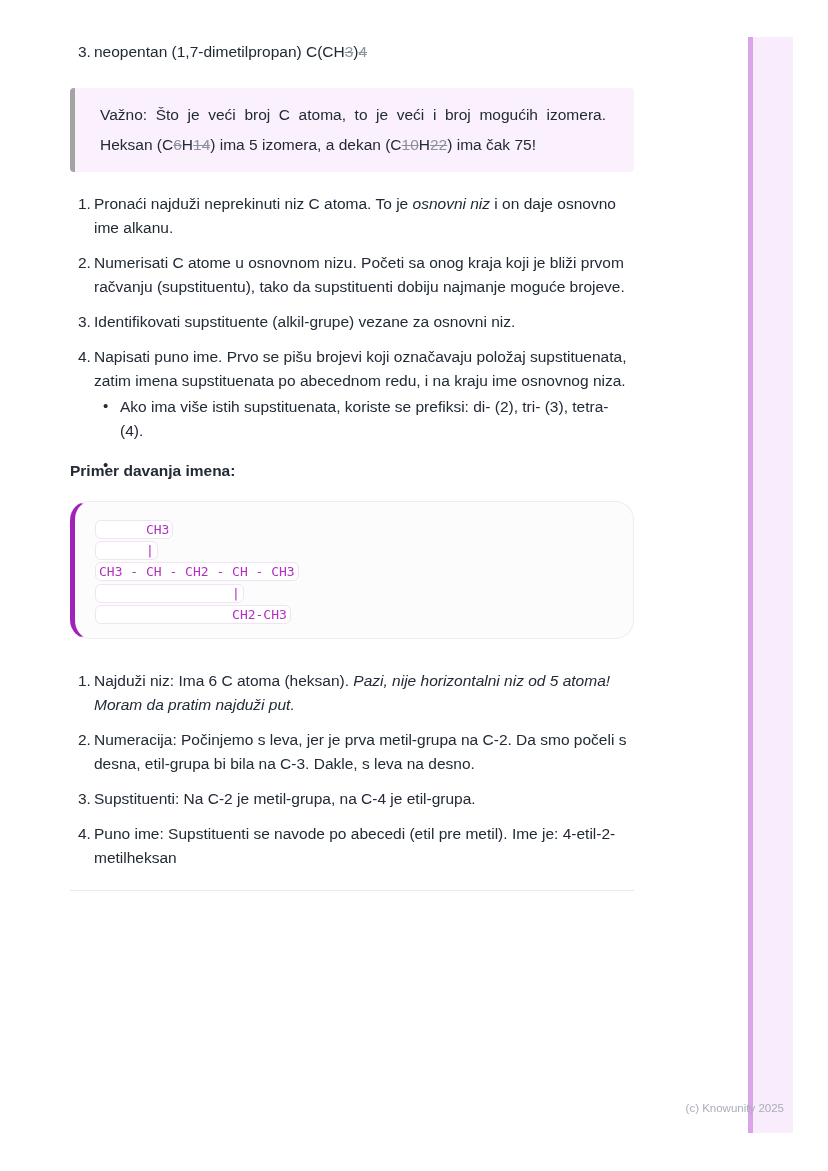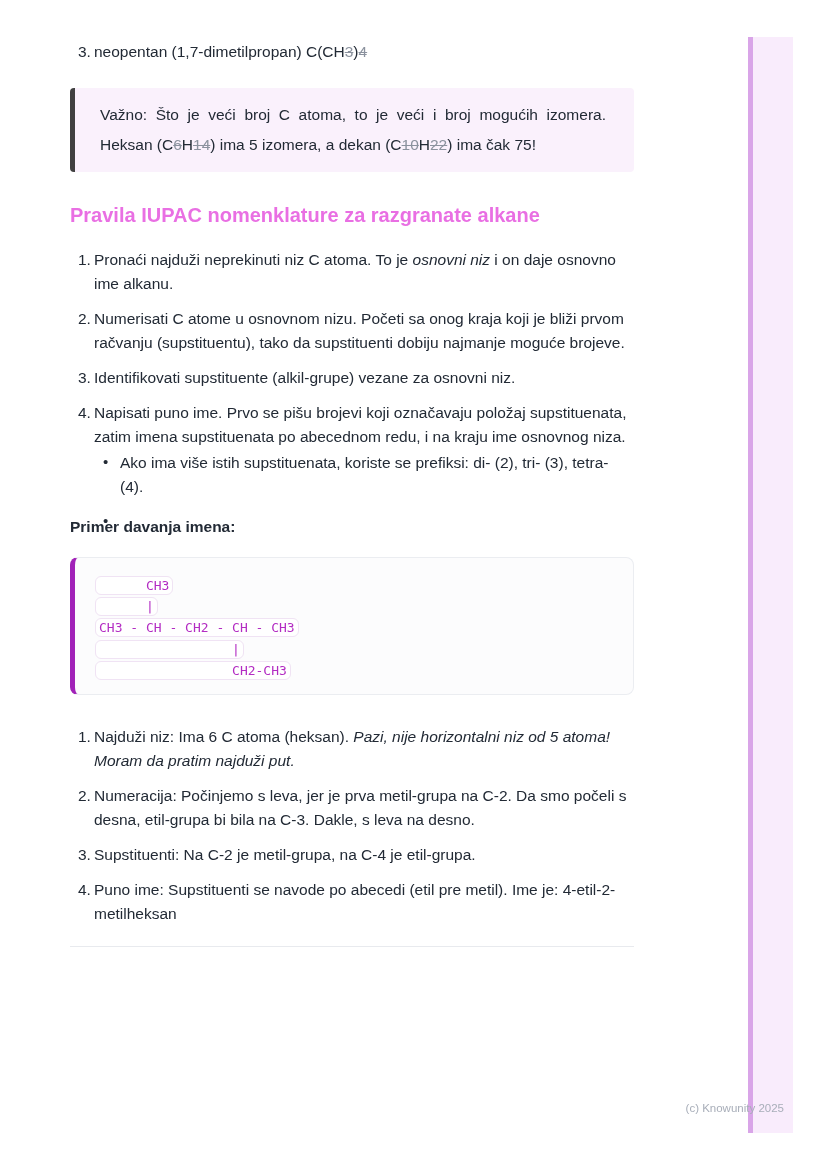--- a/index.html
+++ b/index.html
@@ -38,39 +38,39 @@
   .ul{margin-top:2px;}
   .bli{position:relative;padding-left:26px;margin-bottom:11px;}
   .bli .dot{position:absolute;left:9px;top:-1px;font-size:15px;}
   
   .intro{position:relative;padding-left:24px;}
   .intro .num{position:absolute;left:8px;top:0;}
   
   .callout{
     margin-top:24px;
     background:#faf1fc;
-    border-left:5px solid #404040;
+    border-left:5px solid #a3a3a3;
     border-radius:4px;
     padding:12px 28px 12px 25px;
     line-height:30px;
     text-align:justify;
   }
   
   .h2{margin-top:30px;font-size:20px;line-height:26px;font-weight:700;color:#e96fe3;}
   .h1{margin-top:24px;font-size:24px;line-height:30px;font-weight:700;color:#d66ef2;}
   .rules{margin-top:20px;}
   .steps{margin-top:30px;}
   .example-label{margin-top:16px;font-weight:700;}
   
   .codebox{
     margin-top:18px;
     background:#fcfcfd;
     border:1px solid #ebedf1;
     border-left:5px solid #a122b8;
-    border-radius:8px;
+    border-radius:19px;
     padding:15px 20px;
   }
   .codeline{height:21.2px;}
   .codeline span{
     display:inline-block;
     font-family:"DejaVu Sans Mono","Liberation Mono",monospace;
     font-size:13px;
     line-height:17px;
     color:#b32cc3;
     white-space:pre;
@@ -99,21 +99,20 @@
 
     <div class="intro">
       <span class="num">3.</span>
       <span class="b">neopentan</span><span> (1,7-dimetilpropan) C(CH</span><span class="struck">3</span><span>)</span><span class="struck">4</span>
     </div>
 
     <div class="callout">
       <span class="b">Važno</span><span>: Što je veći broj C atoma, to je veći i broj mogućih izomera. Heksan (C</span><span class="struck">6</span><span>H</span><span class="struck">14</span><span>) ima 5 izomera, a dekan (C</span><span class="struck">10</span><span>H</span><span class="struck">22</span><span>) ima čak 75!</span>
     </div>
 
-    <div class="h2">Pravila IUPAC nomenklature za razgranate alkane</div>
 
     <div class="ol rules">
       <div class="oli">
         <span class="num">1.</span>
         <span class="b">Pronaći najduži neprekinuti niz C atoma.</span><span> To je </span><span class="i">osnovni niz</span><span> i on daje osnovno ime alkanu.</span>
       </div>
       <div class="oli">
         <span class="num">2.</span>
         <span class="b">Numerisati C atome u osnovnom nizu.</span><span> Početi sa onog kraja koji je bliži prvom račvanju (supstituentu), tako da supstituenti dobiju najmanje moguće brojeve.</span>
       </div>

